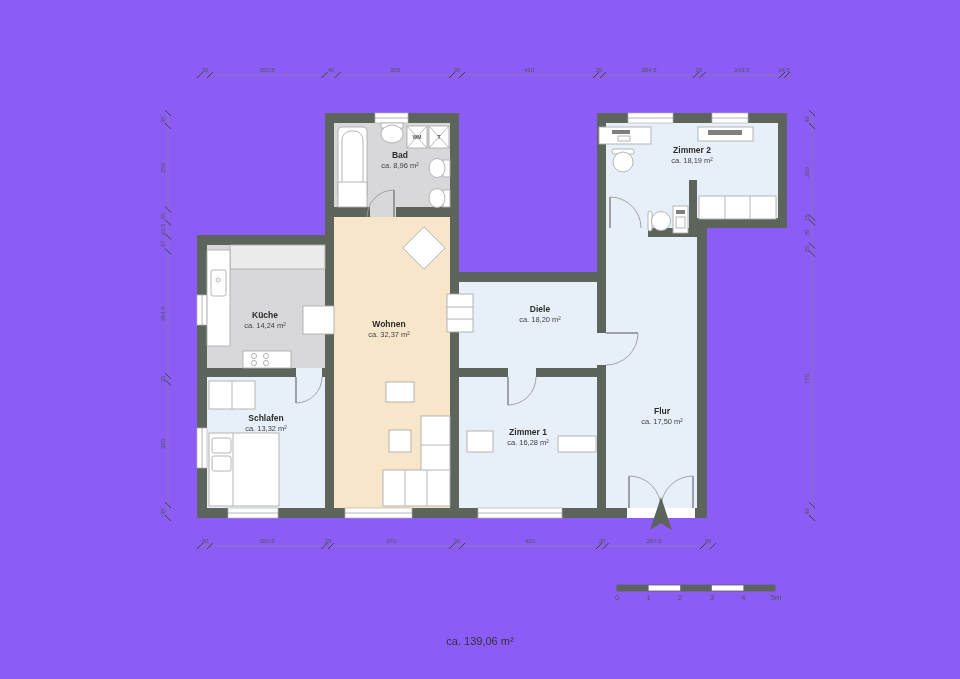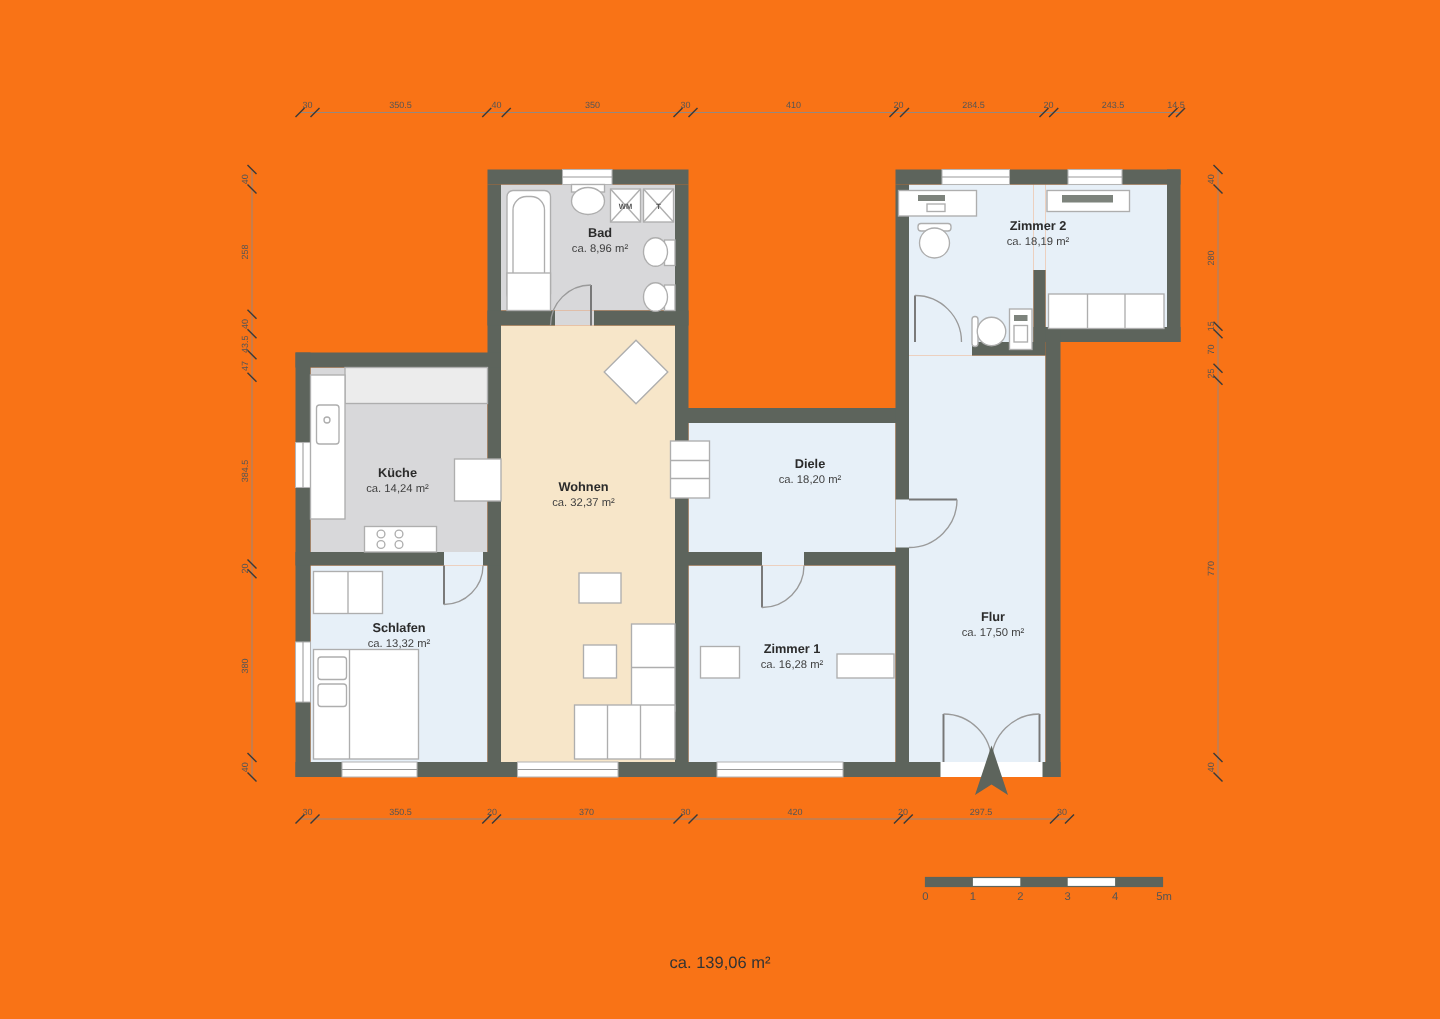--- a/index.html
+++ b/index.html
@@ -1,16 +1,16 @@
 <!DOCTYPE html>
 <html><head>
 <meta charset="utf-8">
 <style>
   html,body{margin:0;padding:0;background:#ffffff;}
-  .canvas{position:relative;width:960px;height:679px;background:#f97316;overflow:hidden;
+  .canvas{position:relative;width:960px;height:679px;background:#8b5cf6;overflow:hidden;
           font-family:"Liberation Sans","DejaVu Sans",sans-serif;}
   svg{position:absolute;left:0;top:0;}
   svg text{font-family:"Liberation Sans","DejaVu Sans",sans-serif;fill:#4a4a4a;}
   .dim-line{stroke:#8a8a8a;stroke-width:0.6;}
   .dim-tick{stroke:#3a3a3a;stroke-width:0.9;}
   .dim-txt{font-size:6px;fill:#555;}
   .room-name{font-size:8.5px;font-weight:bold;fill:#2b2b2b;}
   .room-area{font-size:7.5px;fill:#3f3f3f;}
   .wall{fill:#5d645c;}
   .furn{fill:#ffffff;stroke:#aeaeae;stroke-width:0.9;}

